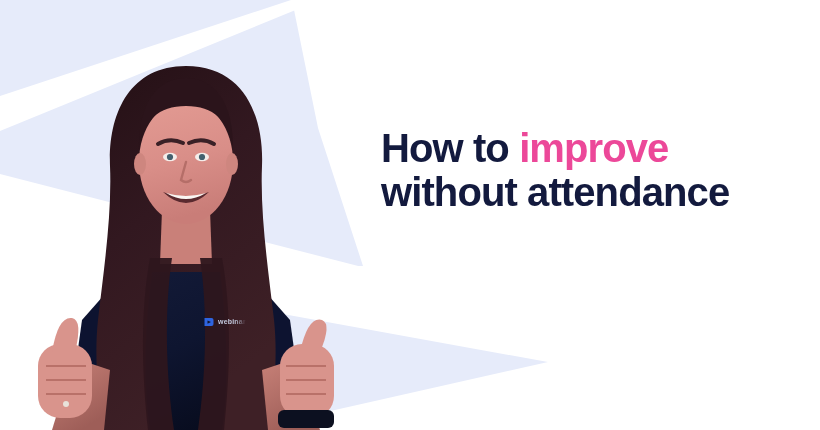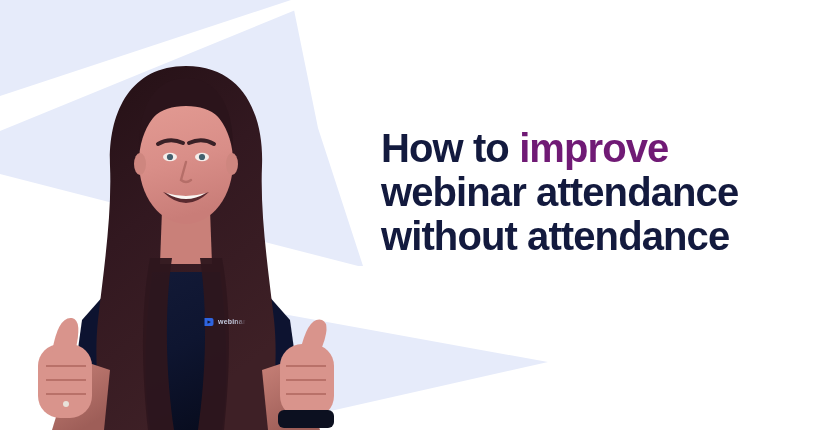--- a/index.html
+++ b/index.html
@@ -31,21 +31,21 @@
     left:381px; top:126px;
     width:420px;
     font-weight:700;
     font-size:40px;
     line-height:44px;
     letter-spacing:-0.9px;
     color:#131A3E;
     font-family:"Liberation Sans", sans-serif;
   }
   #headline .ln { display:block; white-space:nowrap; }
-  #headline .accent { color:#701a75; }
+  #headline .accent { color:#ec4899; }
 
   
   #shirt-logo {
     position:absolute;
     left:203px; top:314px;
     width:58px; height:15px;
     display:flex; align-items:center; gap:3px;
     opacity:0.92;
   }
   #shirt-logo .mark { width:12px; height:12px; flex:0 0 12px; }
@@ -166,17 +166,16 @@
   <div id="shirt-logo">
     <svg class="mark" viewBox="0 0 24 24" xmlns="http://www.w3.org/2000/svg">
       <path d="M3 4 h14 a4 4 0 0 1 4 4 v8 a4 4 0 0 1 -4 4 h-14 Z" fill="#2F6BF0"></path>
       <path d="M9 9 l7 3.2 l-7 3.2 Z" fill="#0E1530"></path>
     </svg>
     <span class="wordmark">webinar</span>
   </div>
 
   <h1 id="headline">
     <span class="ln"><span>How to </span><span class="accent">improve</span></span>
-    <span class="ln">webinar attendance</span>
     <span class="ln">without attendance</span>
   </h1>
 
 </div>
 
 </body></html>

